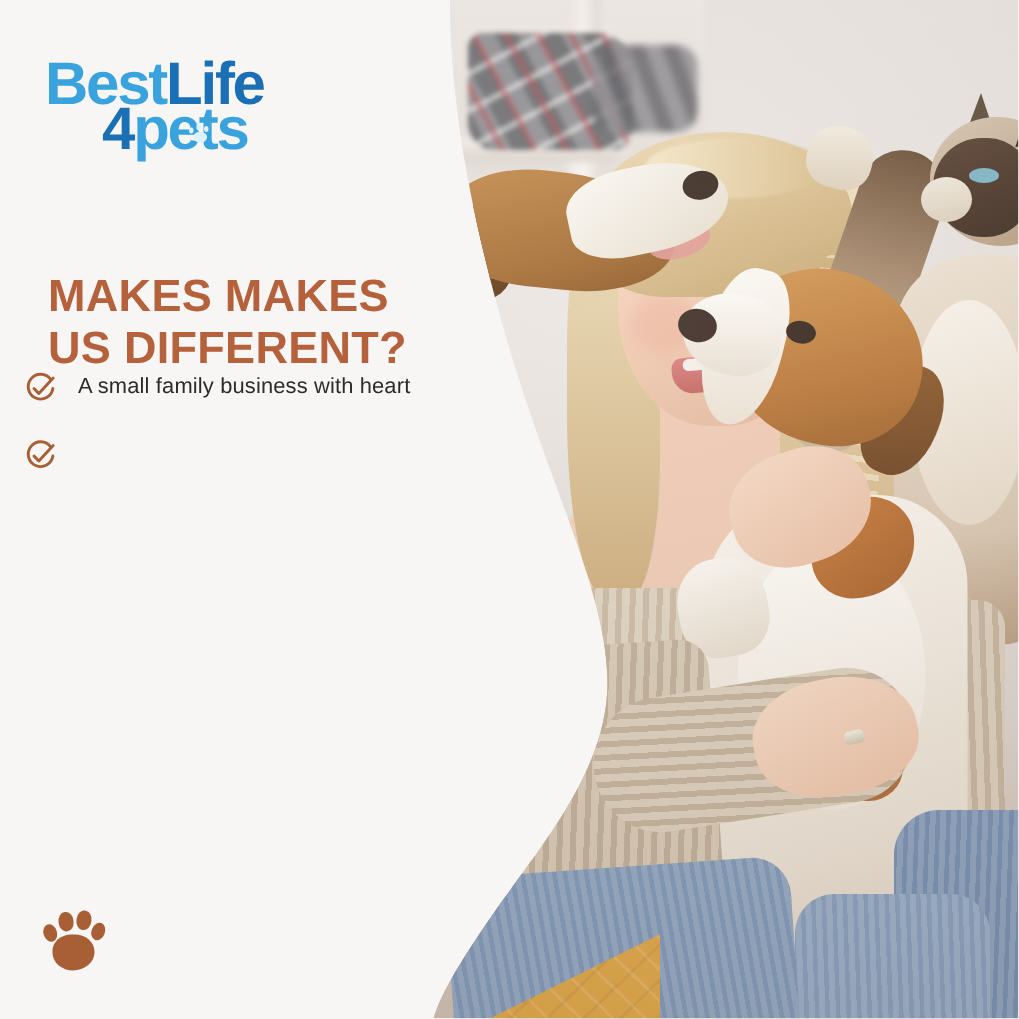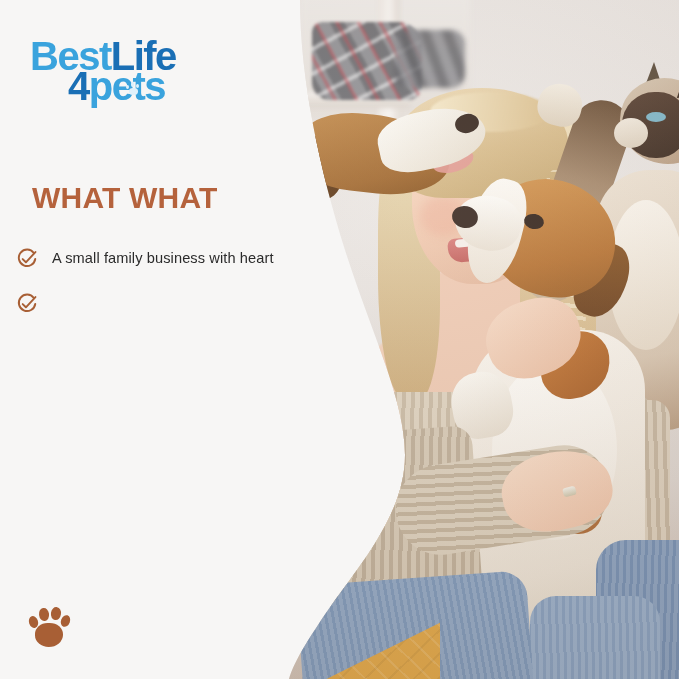--- a/index.html
+++ b/index.html
@@ -305,21 +305,22 @@
       </div>
       <div id="logo-paw">
         <div class="pp" style="left:0;top:3px;width:3.4px;height:4.4px;"></div>
         <div class="pp" style="left:4.6px;top:0;width:3.6px;height:4.6px;"></div>
         <div class="pp" style="left:9.6px;top:1.6px;width:3.4px;height:4.4px;"></div>
         <div class="pp" style="left:3px;top:6.2px;width:8.6px;height:7px;border-radius:46% 46% 50% 50%;"></div>
       </div>
     </div>
 
     <h1 id="headline">
-      <span class="hl">WHAT WHAT</span>
+      <span class="hl">MAKES MAKES</span>
+      <span class="hl">US DIFFERENT?</span>
     </h1>
 
     <ul id="bullets" style="list-style:none;margin:0;padding:0;">
 
       <li class="bullet">
         <span class="check">
           <svg viewBox="0 0 24 24" width="22" height="22">
             <path d="M19.4 5.4 A9 9 0 1 0 21 12" fill="none" stroke="#a85f35" stroke-width="2.1" stroke-linecap="round"></path>
             <path d="M7.3 12.1 L10.8 15.6 L21.2 4.4" fill="none" stroke="#a85f35" stroke-width="2.1" stroke-linecap="round" stroke-linejoin="round"></path>
           </svg>

